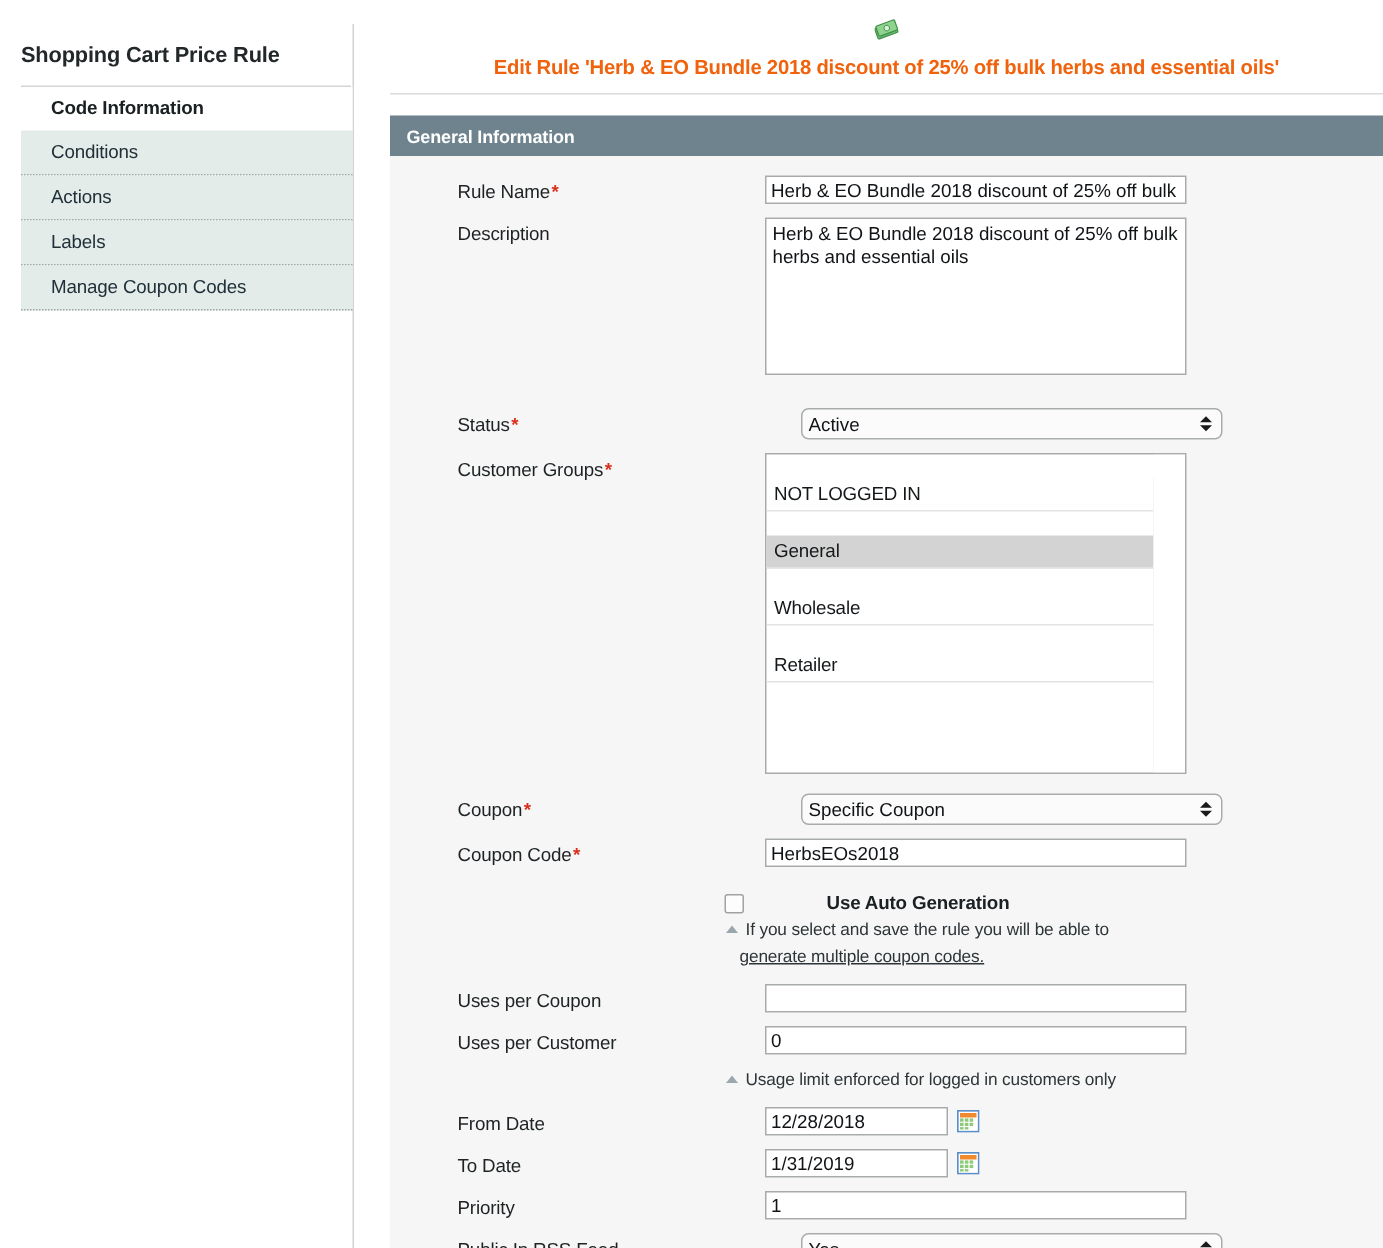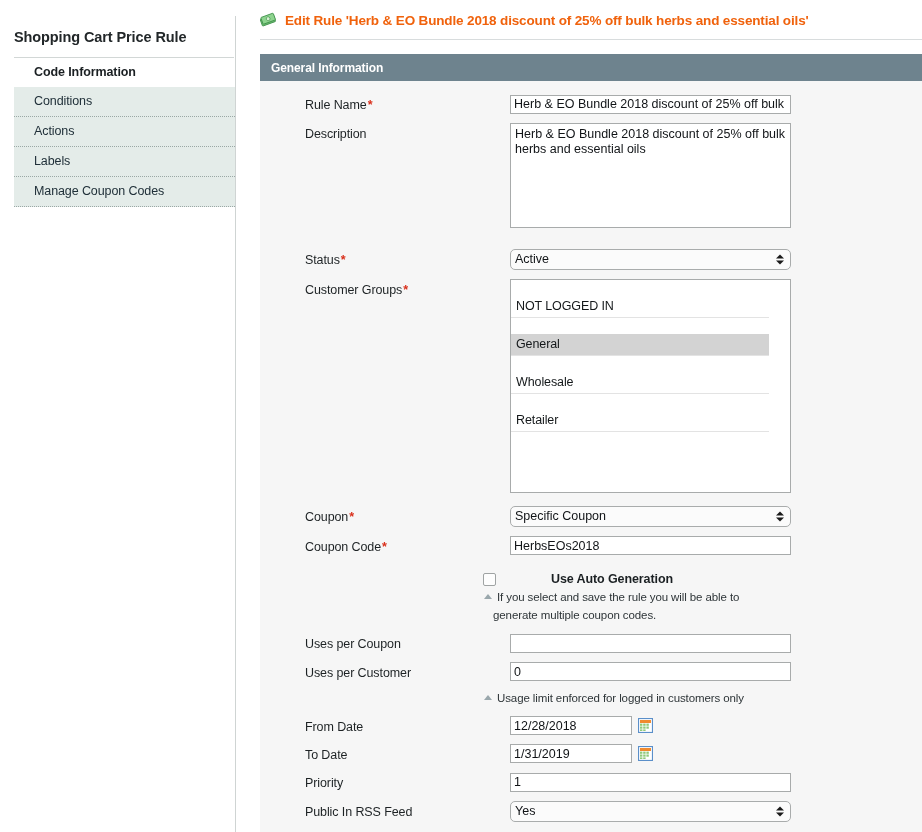--- a/index.html
+++ b/index.html
@@ -60,20 +60,21 @@
     left: 237px; top: 0;
     width: 685px;
     height: 832px;
     background: #ffffff;
   }
   .page-title-row {
     display: flex;
     align-items: center;
     padding: 12px 0 10px 23px;
     gap: 8px;
+    flex-direction: column;
   }
   .money-icon { width: 17px; height: 17px; flex: 0 0 auto; display:block; }
   .page-title {
     font-size: 13.5px;
     font-weight: bold;
     color: #f0620c;
     letter-spacing: -0.15px;
     white-space: nowrap;
   }
   .title-rule {
@@ -147,21 +148,21 @@
     color: #111417;
     background: #fbfbfb;
     border: 1px solid #a9acac;
     border-radius: 5px;
     height: 21px;
     padding: 1px 18px 1px 4px;
     appearance: none;
     -webkit-appearance: none;
     outline: none;
   }
-  .sel-wrap { position: relative; display: inline-block; }
+  .sel-wrap { position: relative; display: inline-block; margin-left: 24px; }
   .sel-wrap select.sel { width: 281px; }
   .sel-arrows {
     position: absolute;
     right: 7px; top: 50%;
     transform: translateY(-50%);
     width: 9px; height: 15px;
     pointer-events: none;
     display: flex; flex-direction: column;
     justify-content: center; align-items: center; gap: 2px;
   }
@@ -237,21 +238,21 @@
     border-bottom: 5px solid #9aa7ac;
     margin-top: 5px;
     flex: 0 0 auto;
   }
   .note-text {
     font-size: 11.5px;
     color: #2e3538;
     line-height: 16px;
     letter-spacing: -0.1px;
   }
-  .note-text.indent2 { padding-left: 9px; }
+  .note-text.indent2 { padding-left: 9px; text-decoration: underline; }
 
   .date-ctl { display: flex; align-items: center; gap: 6px; }
   .cal-icon { width: 15px; height: 15px; cursor: pointer; display: block; }
 
   .spacer-8 { height: 8px; }
   .spacer-4 { height: 4px; }
 </style>
 </head>
 <body>
 

